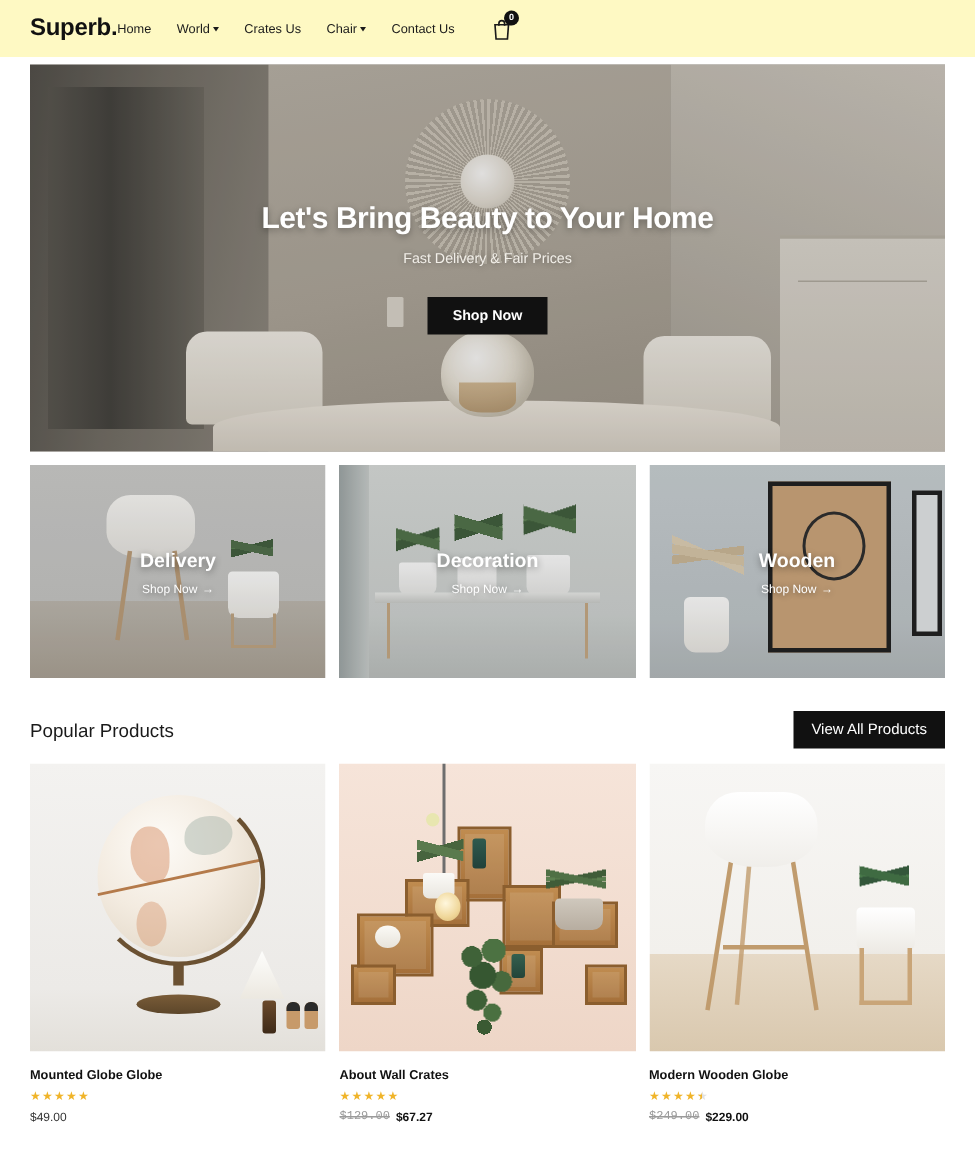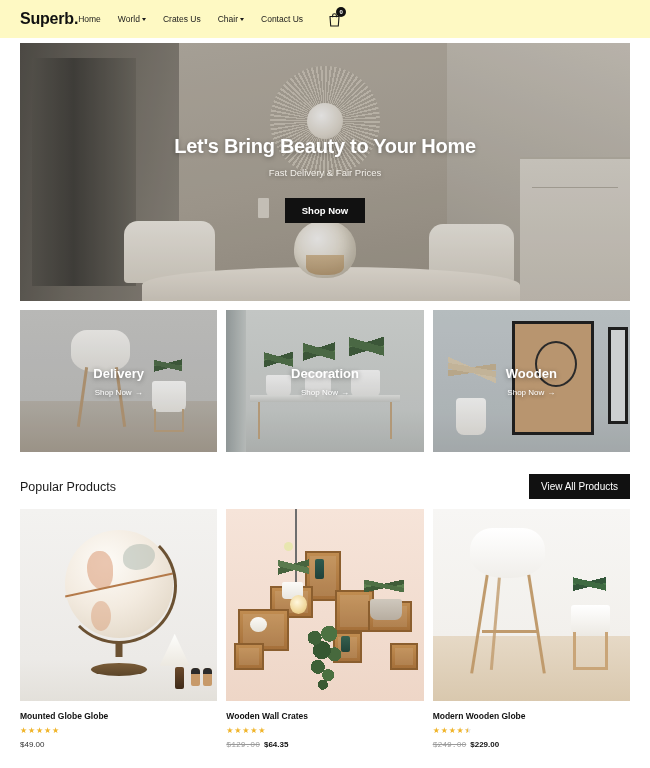--- a/index.html
+++ b/index.html
@@ -587,31 +587,31 @@
       <div class="c-bottle2"></div>
       <div class="c-orchid"></div>
       <div class="c-orchid-f"></div>
       <div class="c-pot"></div>
       <div class="c-grass"></div>
       <div class="c-gpot"></div>
       <div class="c-pump"></div>
       <div class="c-bulb"></div>
       <div class="c-ivy"></div>
     </div>
-    <div class="prod-name">Wooden Wall Crates</div>
+    <div class="prod-name">About Wall Crates</div>
     <div class="stars">
       <span>★</span>
       <span>★</span>
       <span>★</span>
       <span>★</span>
       <span>★</span>
     </div>
     <div class="price-row">
       <span class="price-old">$129.00</span>
-      <span class="price-now">$64.35</span>
+      <span class="price-now">$67.27</span>
     </div>
   </div>
 
   <div class="product">
     <div class="prod-media">
       <div class="ch-bg"></div>
       <div class="ch-leg ch-lg3"></div>
       <div class="ch-leg ch-lg1"></div>
       <div class="ch-leg ch-lg2"></div>
       <div class="ch-bar"></div>

